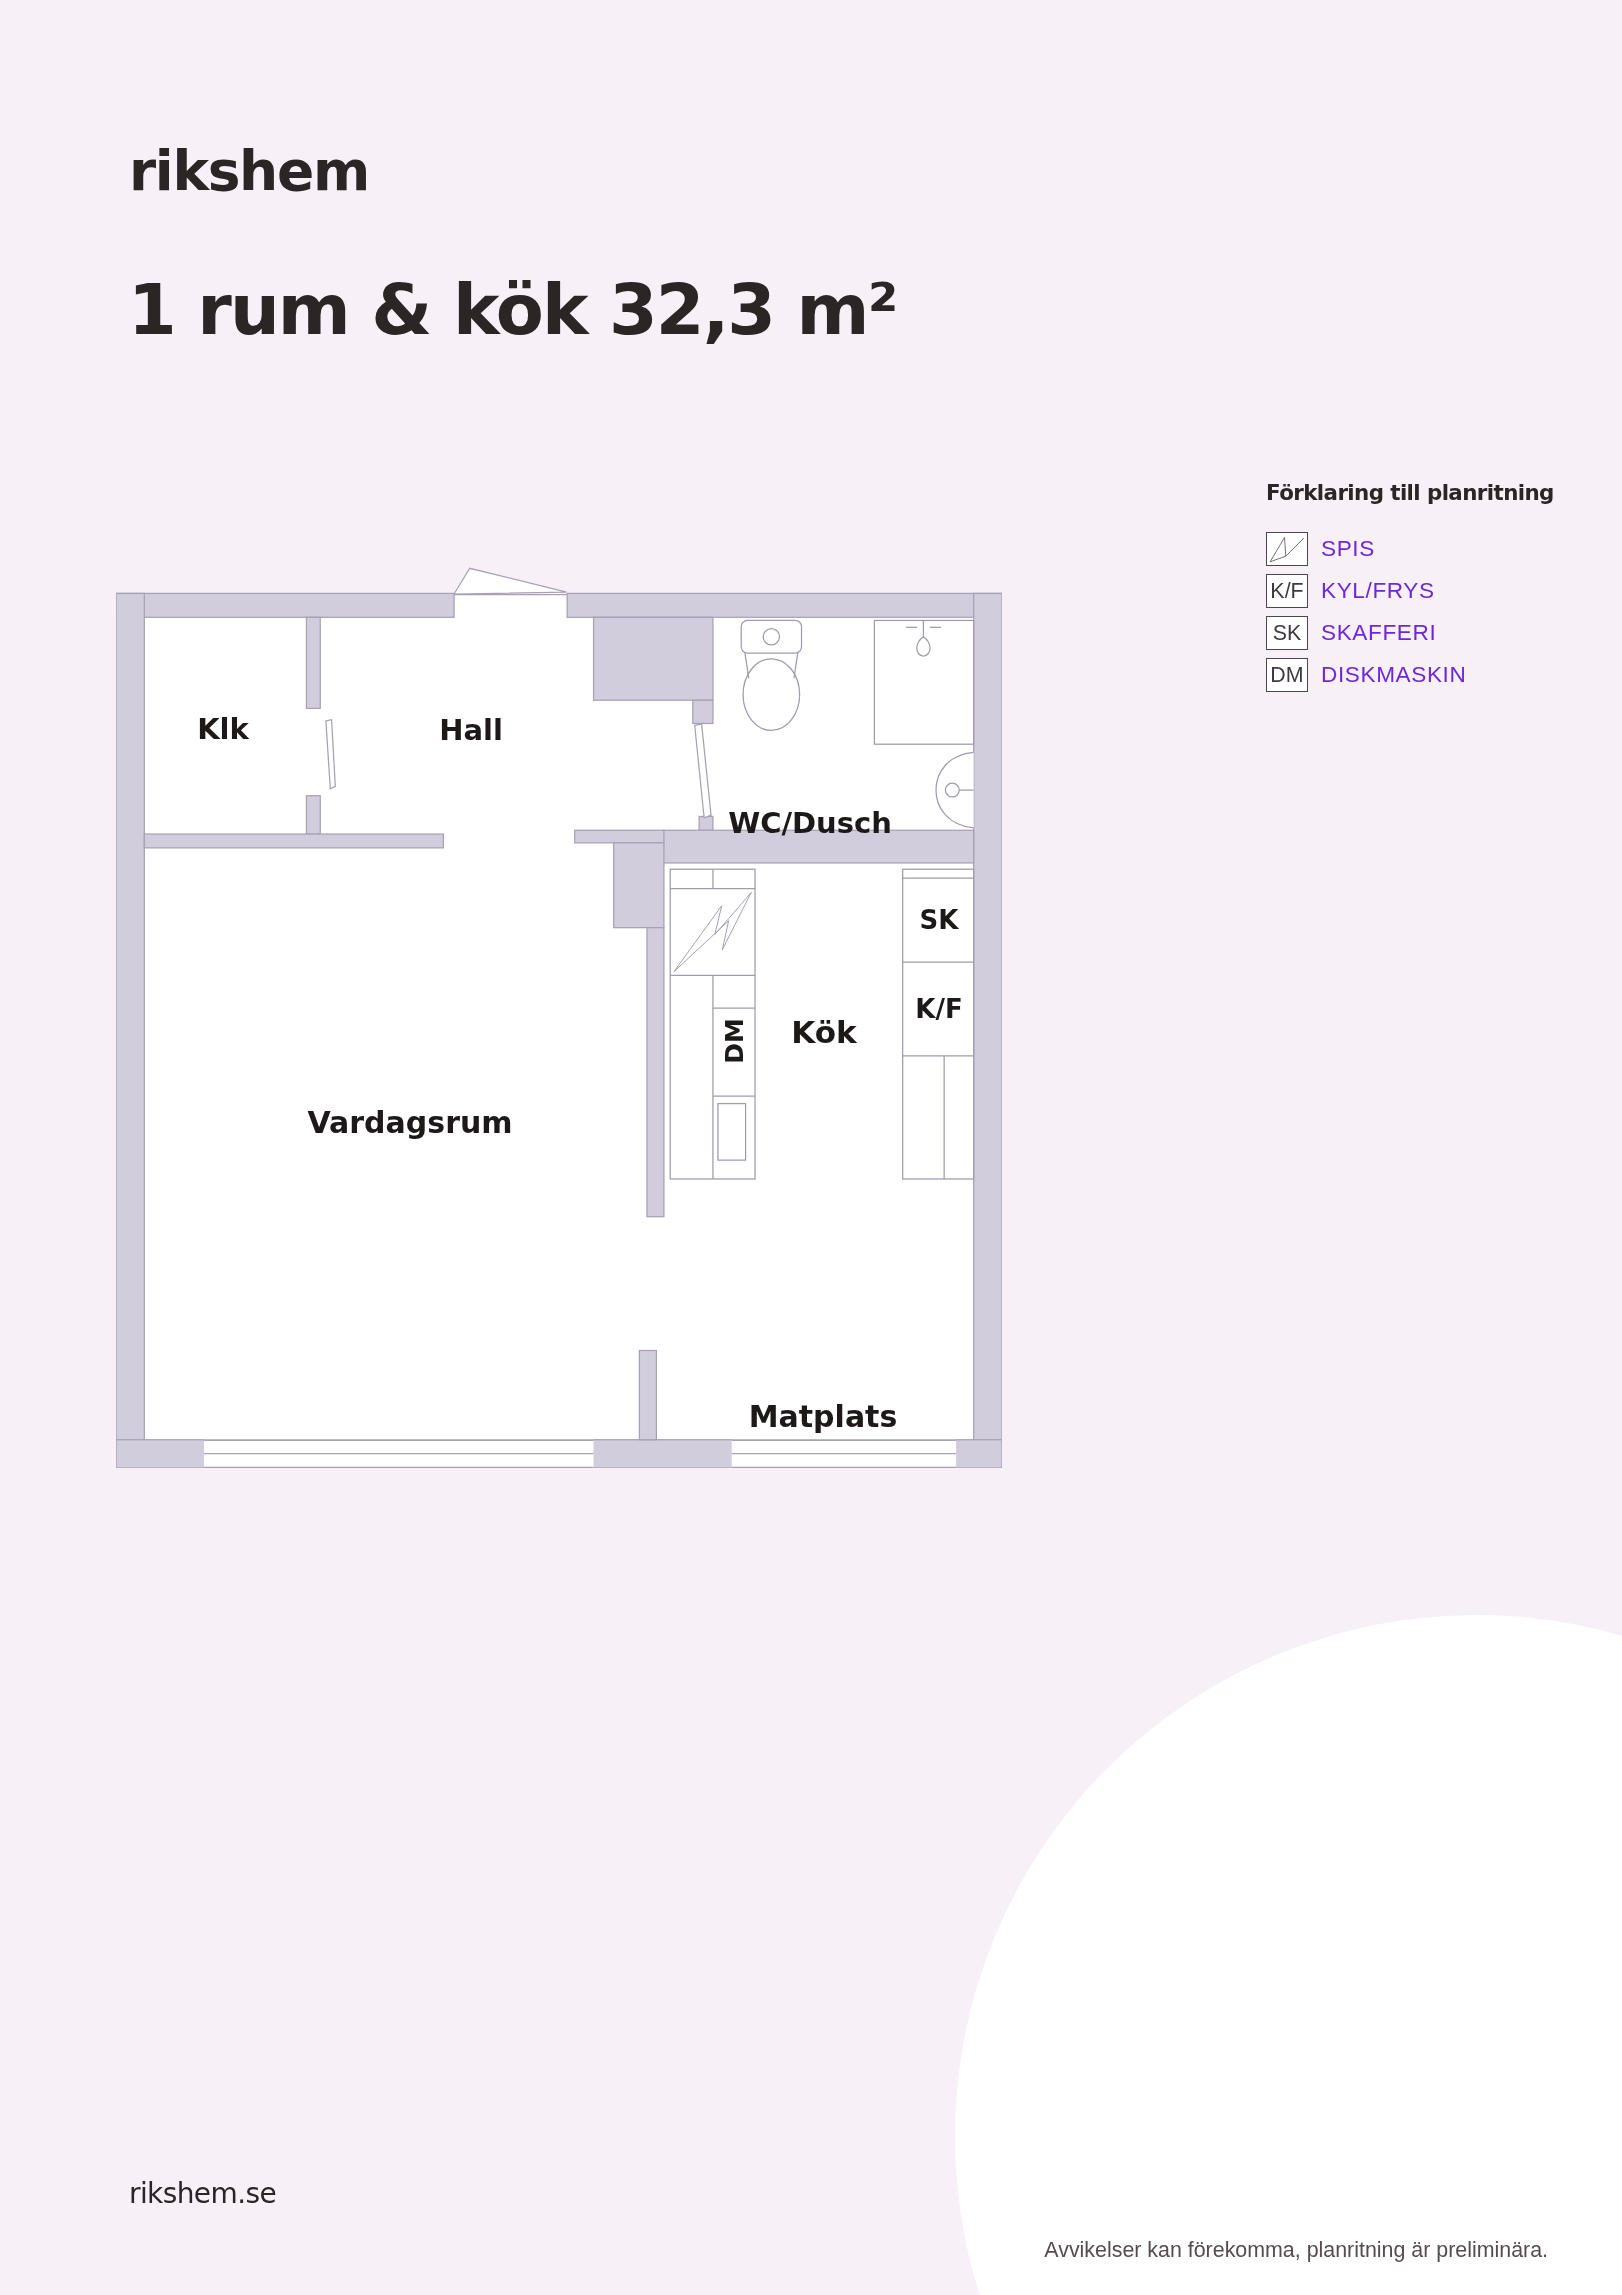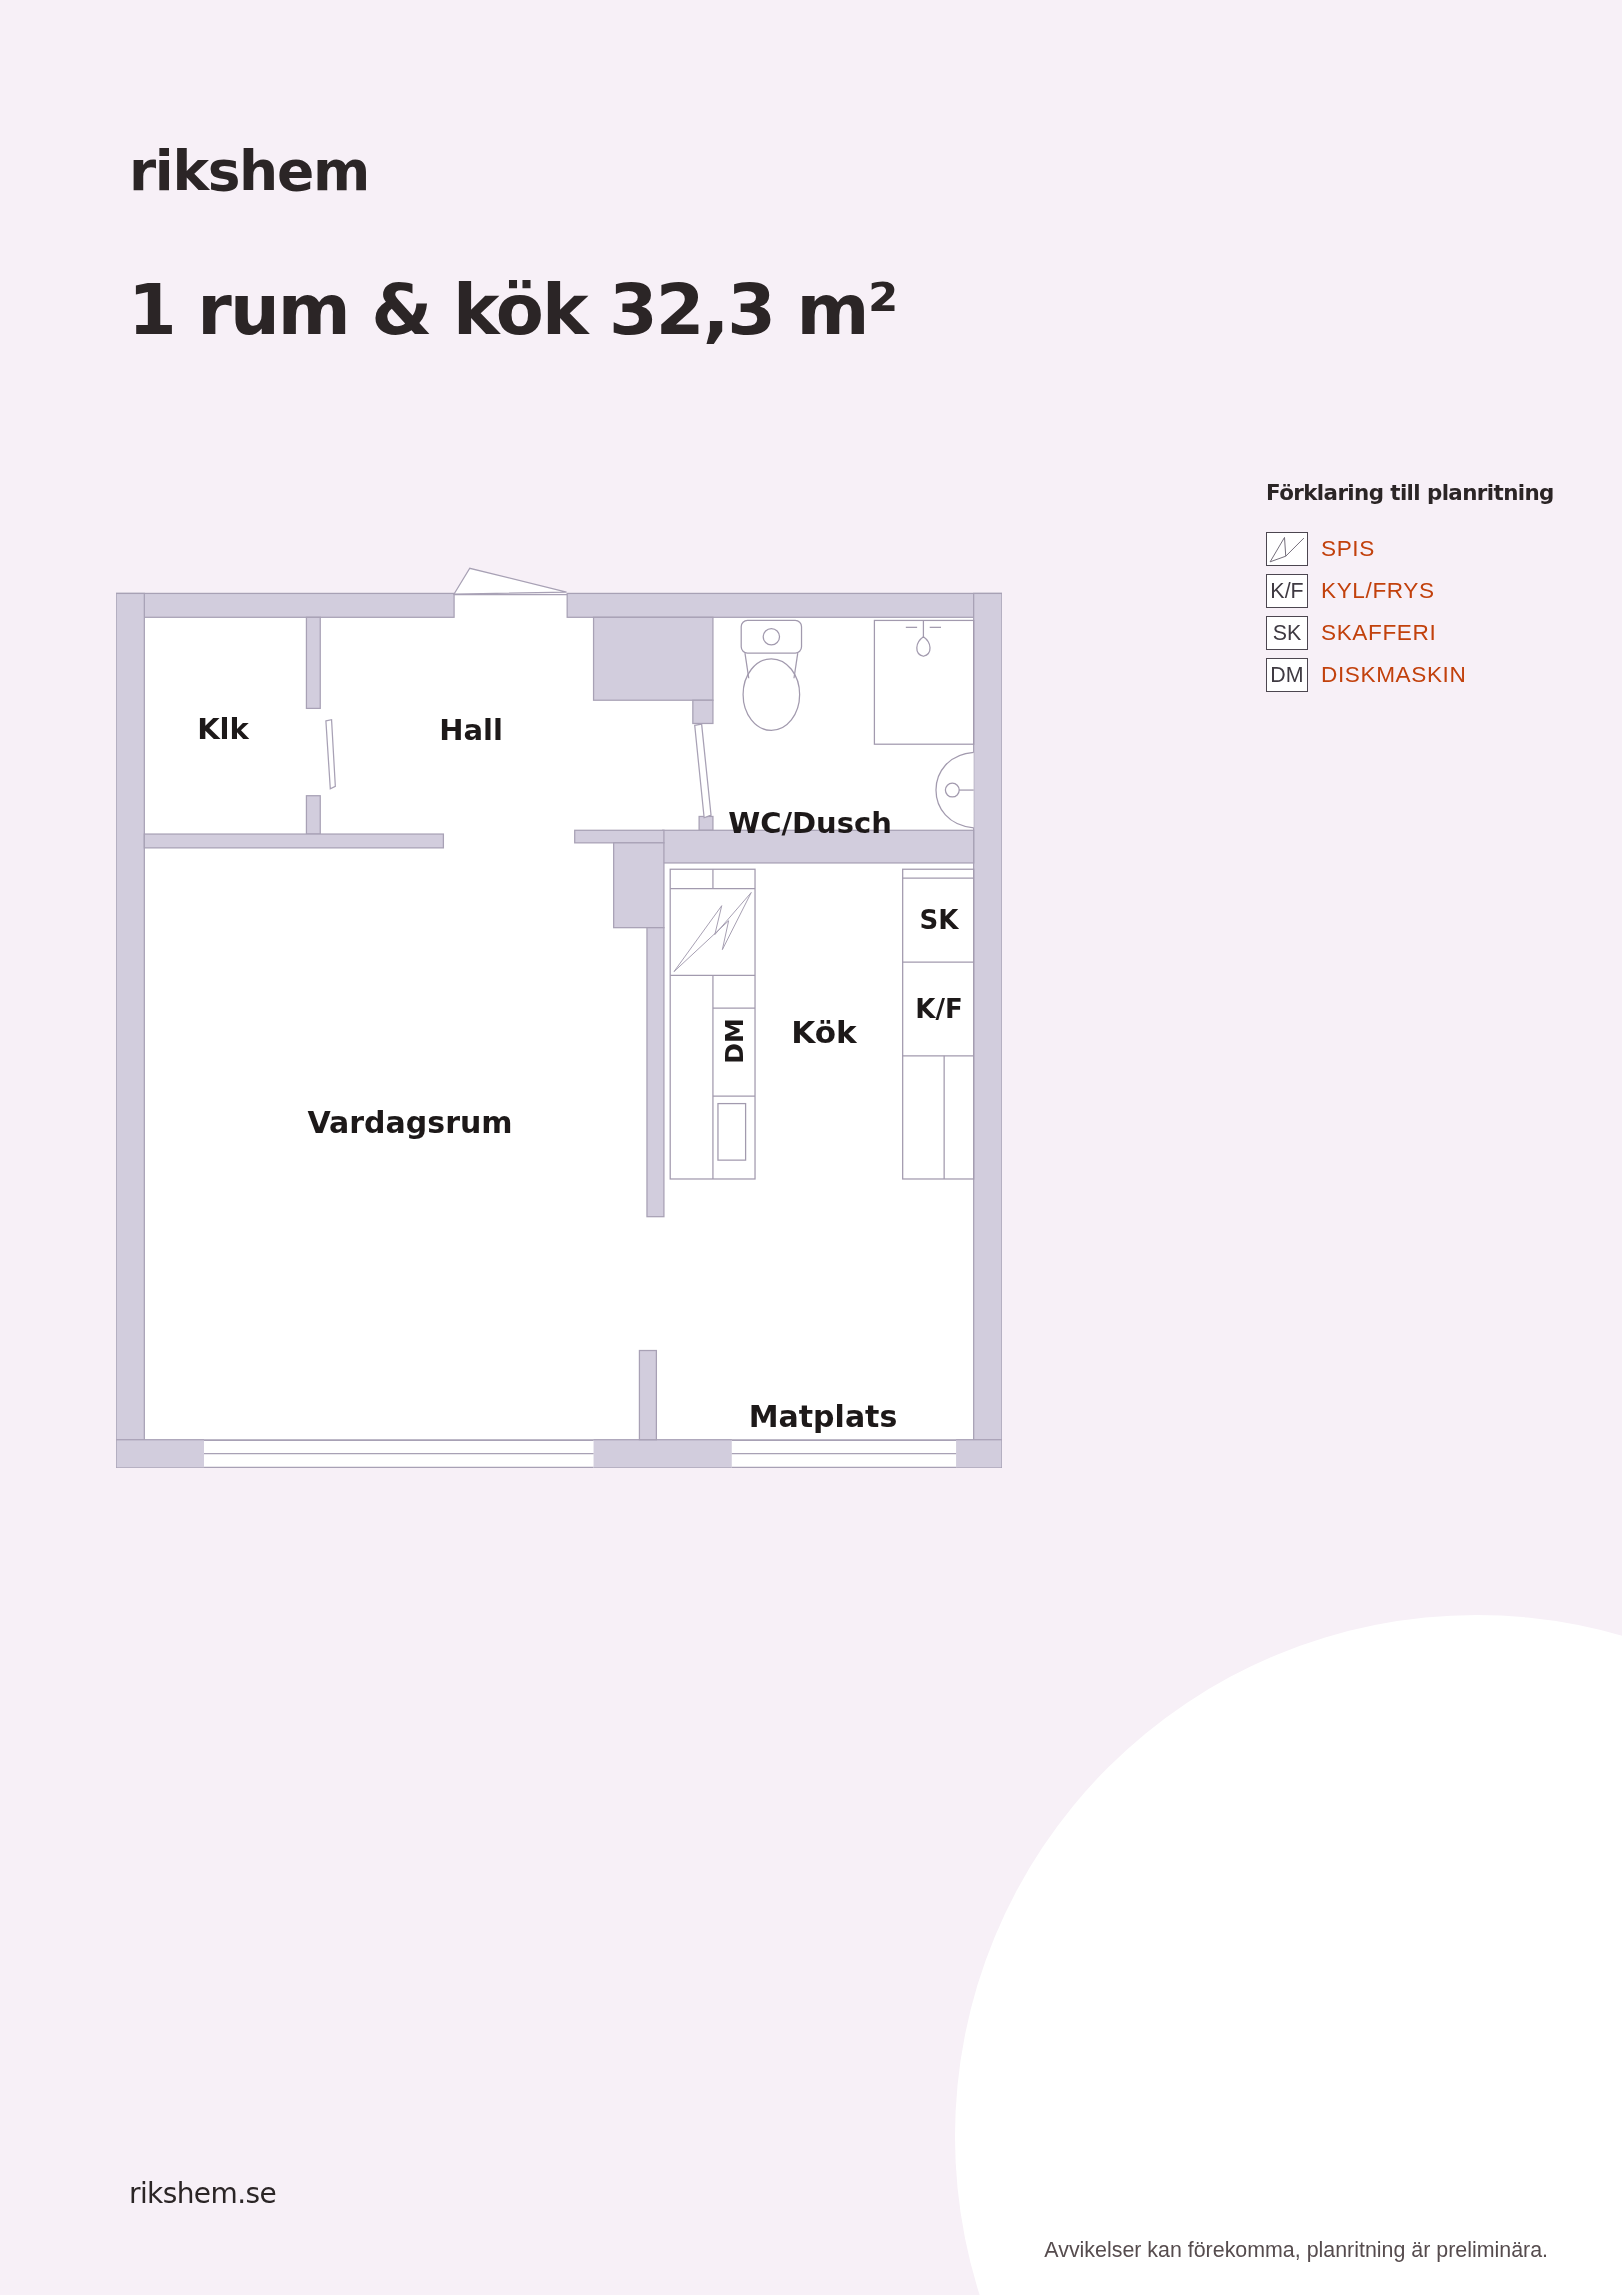--- a/index.html
+++ b/index.html
@@ -13,21 +13,21 @@
   .title{left:128px;top:269px;font-family:"DejaVu Sans",sans-serif;font-weight:bold;
         font-size:70px;letter-spacing:-1.9px;color:#2b2526;}
   .subtitle{left:129px;top:366px;font-family:"DejaVu Sans",sans-serif;font-weight:bold;
         font-size:34px;letter-spacing:-0.6px;color:#2b2526;}
 
   
   .legend-title{left:1266px;top:480px;font-family:"DejaVu Sans",sans-serif;font-weight:bold;
         font-size:21.4px;letter-spacing:-0.6px;color:#2b2526;white-space:nowrap;}
   .lg-box{width:40px;height:32px;background:#fff;border:1.3px solid #4c4650;left:1266px;}
   .lg-box span{display:block;text-align:center;line-height:32px;font-size:21.4px;color:#3f3a42;}
-  .lg-label{left:1321px;font-size:22.6px;color:#c2410c;letter-spacing:0.6px;white-space:nowrap;}
+  .lg-label{left:1321px;font-size:22.6px;color:#6d28d9;letter-spacing:0.6px;white-space:nowrap;}
 
   
   .lbl{transform:translate(-50%,-50%);font-family:"DejaVu Sans",sans-serif;font-weight:bold;
        color:#1d1919;white-space:nowrap;}
   .lbl.rot{transform:translate(-50%,-50%) rotate(-90deg);}
 
   
   .circle{left:955px;top:1615px;width:1043px;height:1043px;border-radius:50%;background:#ffffff;}
 
   

